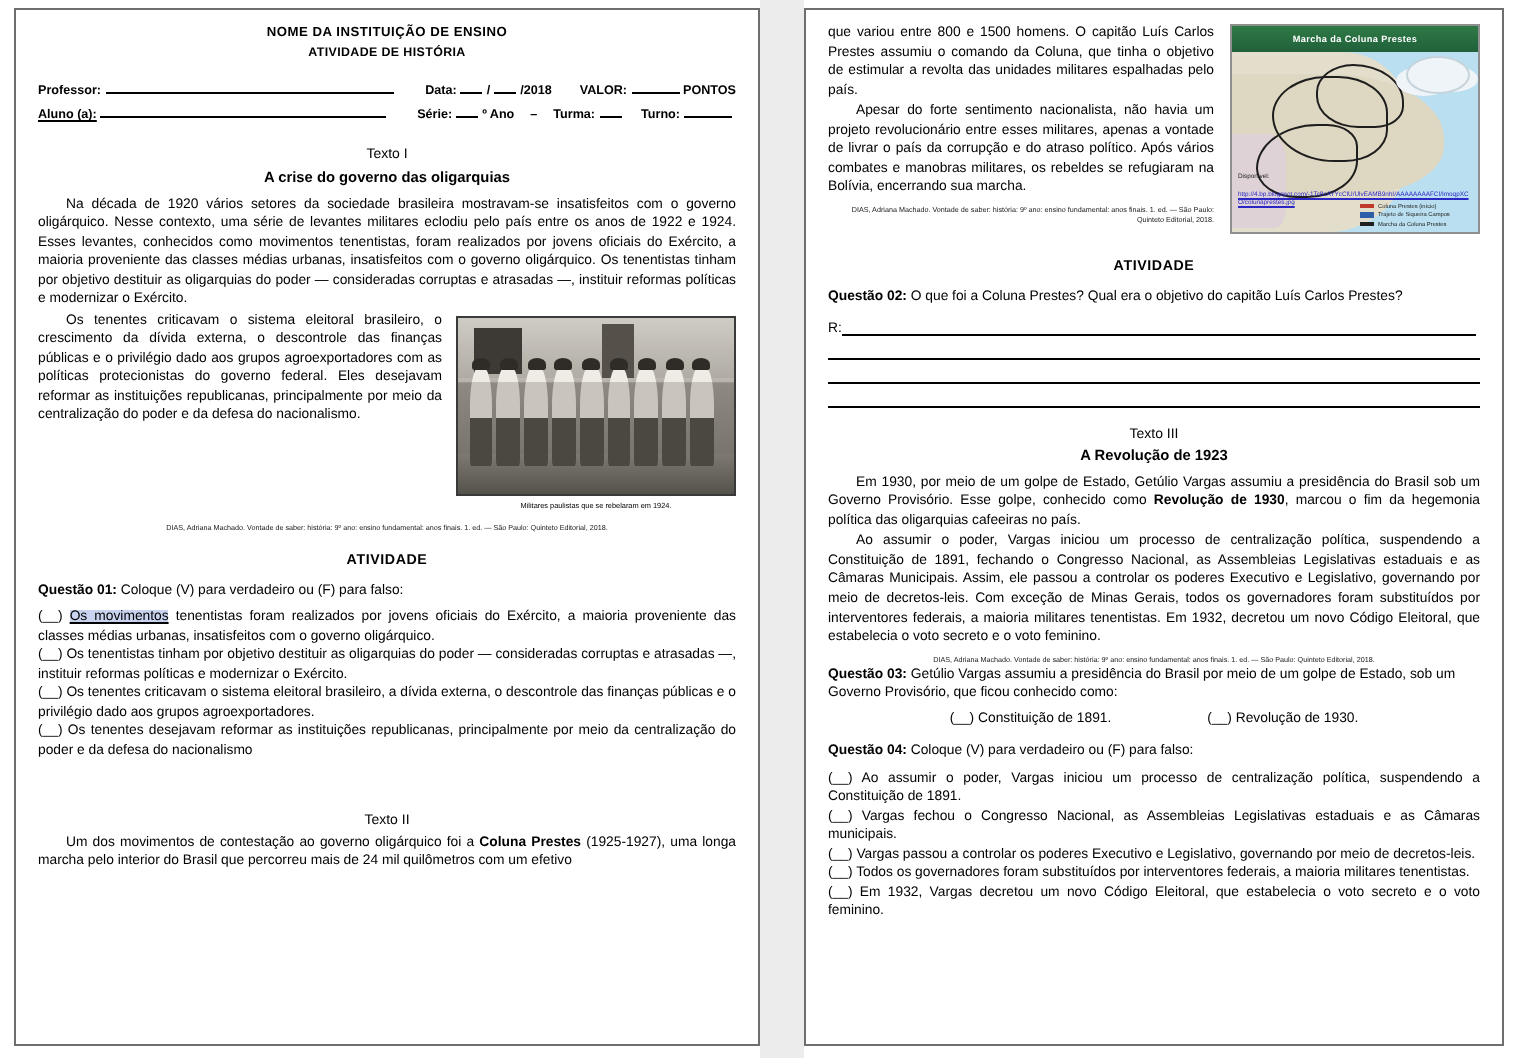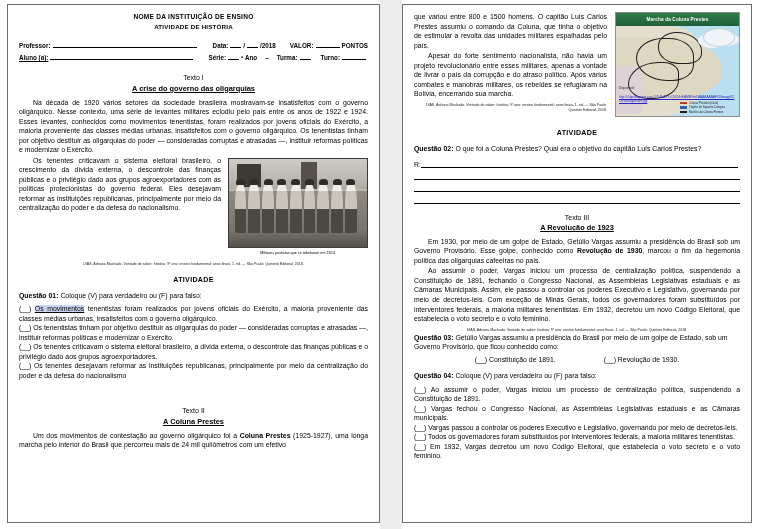--- a/index.html
+++ b/index.html
@@ -88,21 +88,20 @@
   .txt-label {
     text-align: center;
     font-size: 7px;
     margin-top: 9px;
     line-height: 1.5;
   }
   .txt-title {
     text-align: center;
     font-size: 7.4px;
     font-weight: bold;
-    text-decoration: underline;
     line-height: 1.45;
     margin-bottom: 3px;
   }
   p.body {
     font-size: 6.9px;
     text-align: justify;
     text-indent: 14px;
     line-height: 1.38;
     margin: 0 0 1px 0;
   }
@@ -357,21 +356,20 @@
     <p class="tf">
       <span>(__)</span>
       <span>Os tenentes criticavam o sistema eleitoral brasileiro, a dívida externa, o descontrole das finanças públicas e o privilégio dado aos grupos agroexportadores.</span>
     </p>
     <p class="tf">
       <span>(__)</span>
       <span>Os tenentes desejavam reformar as instituições republicanas, principalmente por meio da centralização do poder e da defesa do nacionalismo</span>
     </p>
 
     <div class="txt-label" style="margin-top:26px">Texto II</div>
-    <div class="txt-title">A Coluna Prestes</div>
 
     <p class="body"><span>Um dos movimentos de contestação ao governo oligárquico foi a </span><b>Coluna Prestes</b><span> (1925-1927), uma longa marcha pelo interior do Brasil que percorreu mais de 24 mil quilômetros com um efetivo</span></p>
 
   </div>
 
   <div class="gutter"></div>
 
   <div class="page page-right">
 
     <div class="map-fig">

